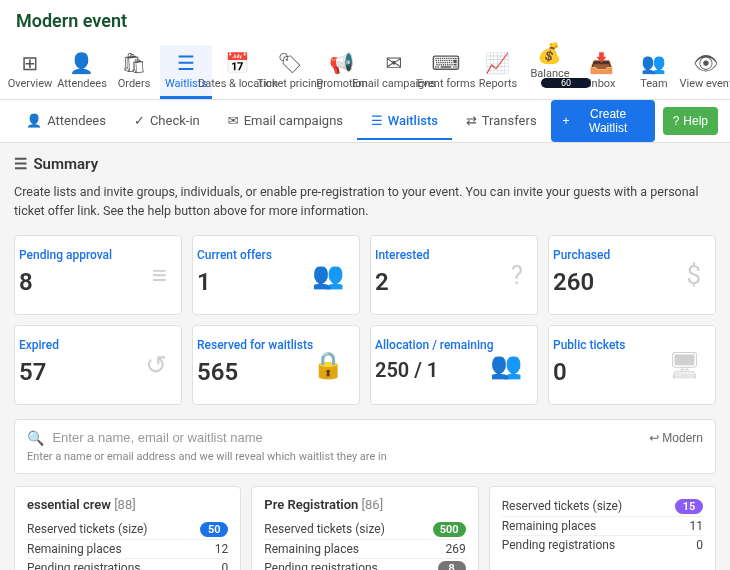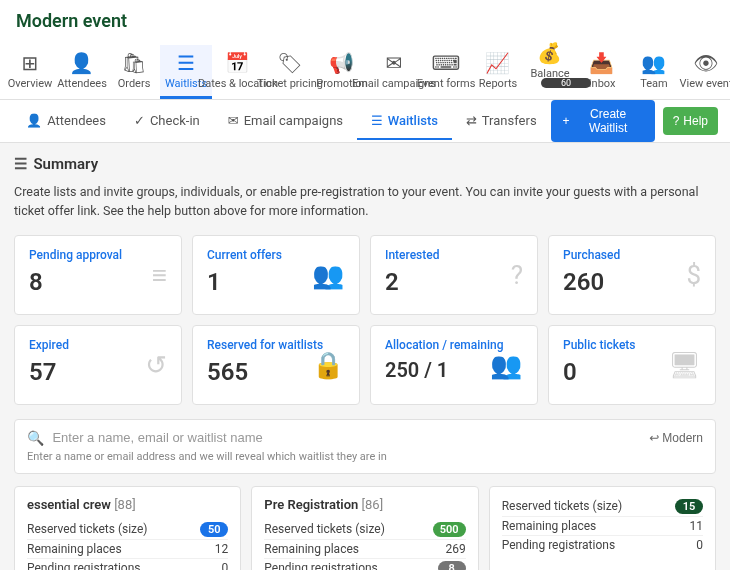--- a/index.html
+++ b/index.html
@@ -5,40 +5,40 @@
     * { box-sizing: border-box; margin: 0; padding: 0; }
     body { font-family: -apple-system, BlinkMacSystemFont, 'Segoe UI', Roboto, sans-serif; font-size: 13px; background: #f5f5f5; color: #333; width: 730px; min-height: 570px; overflow-x: hidden; }
 
     
     .top-bar { background: #fff; border-bottom: 1px solid #e0e0e0; padding: 4px 0 0 0; }
     .app-title { padding: 6px 16px 4px; font-size: 18px; font-weight: 600; color: #14532d; }
     .nav-icons { display: flex; align-items: flex-end; padding: 0 4px; overflow-x: auto; }
     .nav-item { display: flex; flex-direction: column; align-items: center; padding: 6px 10px 6px; cursor: pointer; font-size: 11px; color: #555; min-width: 52px; border-bottom: 3px solid transparent; white-space: nowrap; }
     .nav-item.active { border-bottom: 3px solid #1a73e8; color: #1a73e8; background: #f0f4ff; }
     .nav-item .nav-icon { font-size: 20px; margin-bottom: 2px; }
-    .nav-item .nav-badge { background: #404040; color: #fff; border-radius: 8px; font-size: 9px; padding: 0 20px; position: relative; top: -2px; margin-left: 32px; }
+    .nav-item .nav-badge { background: #0f172a; color: #fff; border-radius: 8px; font-size: 9px; padding: 0 20px; position: relative; top: -2px; margin-left: 32px; }
 
     
     .sub-nav { background: #fff; border-bottom: 1px solid #e0e0e0; padding: 0 12px; display: flex; align-items: center; justify-content: space-between; }
     .sub-nav-left { display: flex; gap: 0; }
     .sub-nav-item { padding: 10px 14px; cursor: pointer; font-size: 13px; color: #555; border-bottom: 2px solid transparent; display: flex; align-items: center; gap: 5px; white-space: nowrap; }
     .sub-nav-item.active { border-bottom: 2px solid #1a73e8; color: #1a73e8; font-weight: 500; }
     .sub-nav-right { display: flex; gap: 8px; align-items: center; }
     .btn-create { background: #1a73e8; color: #fff; border: none; border-radius: 4px; padding: 7px 12px; font-size: 12px; cursor: pointer; display: flex; align-items: center; gap: 4px; }
     .btn-help { background: #4caf50; color: #fff; border: none; border-radius: 4px; padding: 7px 10px; font-size: 12px; cursor: pointer; display: flex; align-items: center; gap: 4px; }
 
     
     .main-content { padding: 12px 14px; }
     .section-header { display: flex; align-items: center; gap: 6px; font-size: 15px; font-weight: 600; margin-bottom: 10px; color: #333; }
     .section-header .icon { color: #555; }
     .description { font-size: 12.5px; color: #444; margin-bottom: 14px; line-height: 1.5; }
 
     
     .stats-grid { display: grid; grid-template-columns: repeat(4, 1fr); gap: 10px; margin-bottom: 14px; }
-    .stat-card { background: #fff; border: 1px solid #e0e0e0; border-radius: 4px; padding: 12px 14px; position: relative; min-height: 80px; }
+    .stat-card { background: #fff; border: 1px solid #e0e0e0; border-radius: 4px; padding: 12px 4px; position: relative; min-height: 80px; }
     .stat-label { font-size: 12px; color: #1a73e8; font-weight: 500; margin-bottom: 6px; }
     .stat-value { font-size: 24px; font-weight: 600; color: #333; }
     .stat-value.small { font-size: 20px; }
     .stat-icon { position: absolute; right: 14px; top: 50%; transform: translateY(-50%); color: #d0d0d0; font-size: 26px; }
 
     
     .search-section { background: #fff; border: 1px solid #e0e0e0; border-radius: 4px; padding: 10px 12px; margin-bottom: 12px; }
     .search-row { display: flex; align-items: center; gap: 8px; }
     .search-icon-wrap { color: #888; font-size: 14px; }
     .search-input { flex: 1; border: none; outline: none; font-size: 13px; color: #555; background: transparent; }
@@ -50,21 +50,21 @@
     .waitlist-grid { display: grid; grid-template-columns: repeat(3, 1fr); gap: 10px; }
     .waitlist-card { background: #fff; border: 1px solid #e0e0e0; border-radius: 4px; padding: 10px 12px; }
     .waitlist-title { font-size: 13px; font-weight: 600; color: #333; margin-bottom: 8px; }
     .waitlist-title .count { color: #888; font-weight: 400; font-size: 13px; }
     .waitlist-row { display: flex; align-items: center; justify-content: space-between; padding: 2px 0; font-size: 12px; color: #444; border-bottom: 1px solid #f0f0f0; }
     .waitlist-row:last-child { border-bottom: none; }
     .badge { border-radius: 10px; padding: 1px 7px; font-size: 11px; font-weight: 600; color: #fff; min-width: 28px; text-align: center; display: inline-block; }
     .badge-blue { background: #1a73e8; }
     .badge-green { background: #43a047; }
     .badge-gray { background: #757575; }
-    .badge-teal { background: #14532d; }
+    .badge-teal { background: #8b5cf6; }
   </style>
 </head>
 <body>
 
 <div>
 
   <div class="top-bar">
     <div class="app-title">Modern event</div>
     <div class="nav-icons">
 

